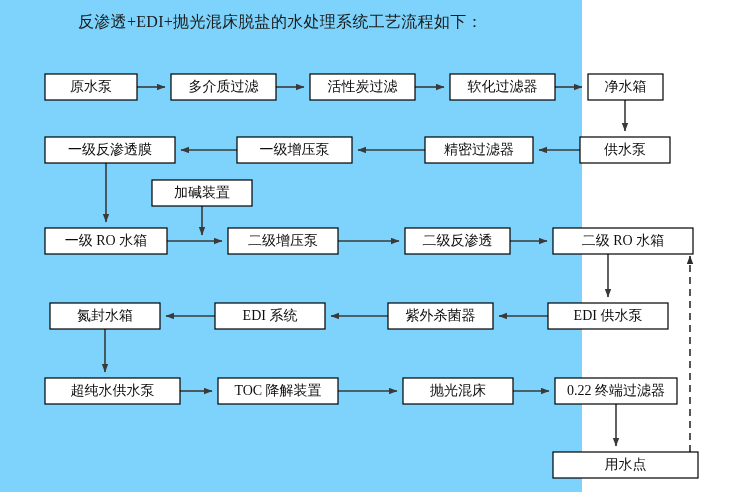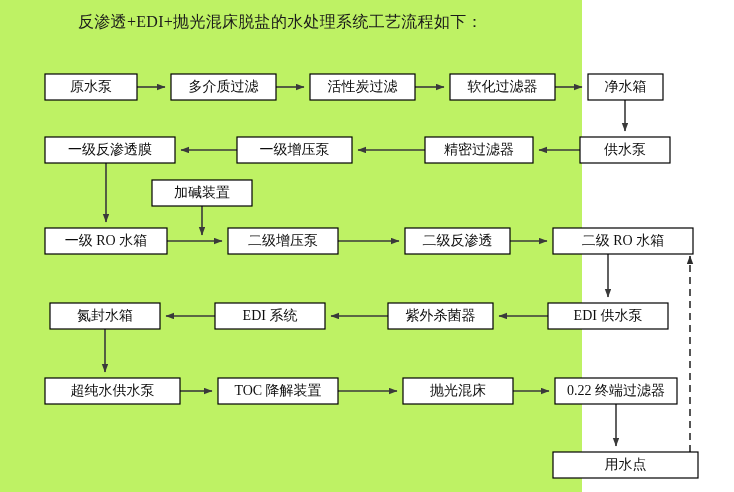--- a/index.html
+++ b/index.html
@@ -10,21 +10,21 @@
   body {
     width: 734px;
     height: 492px;
     font-family: "Liberation Serif", "DejaVu Serif", serif;
     overflow: hidden;
   }
   #page {
     position: relative;
     width: 582px;
     height: 492px;
-    background: #bef264;
+    background: #7dd3fc;
   }
   #title {
     position: absolute;
     left: 78px;
     top: 12px;
     font-size: 16px;
     color: #1a1a1a;
     letter-spacing: 0.3px;
     white-space: nowrap;
     font-family: "Liberation Serif", "DejaVu Serif", serif;

